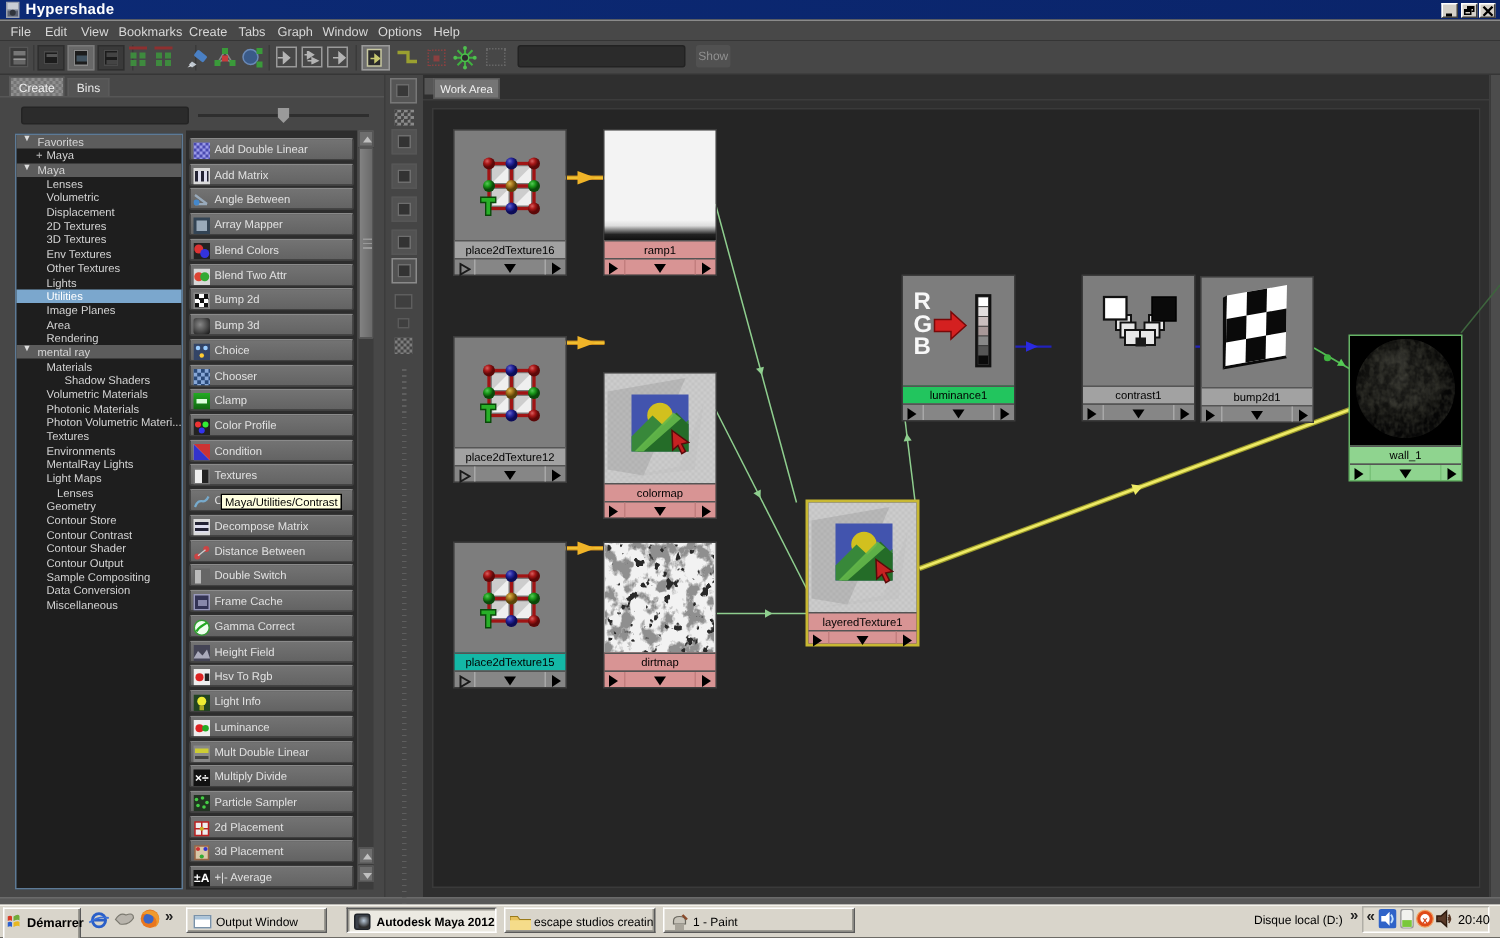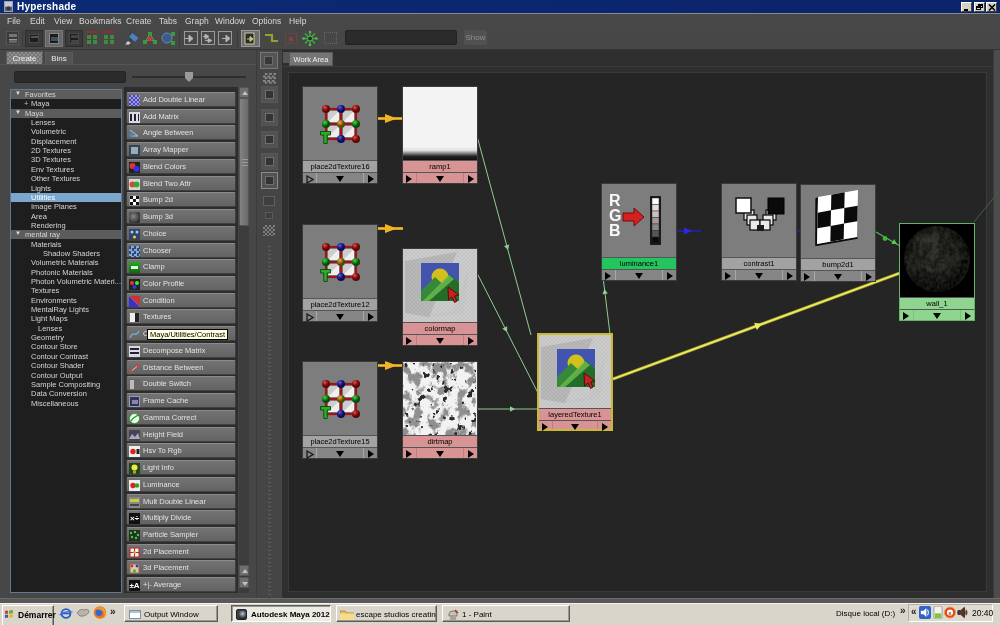--- a/index.html
+++ b/index.html
@@ -675,21 +675,21 @@
         <circle cx="36" cy="7" r="4" fill="url(#rd)"></circle>
         <circle cx="36" cy="37" r="4" fill="url(#rd)"></circle>
 <circle cx="21" cy="7" r="4" fill="url(#bd)"></circle>
         <circle cx="21" cy="37" r="4" fill="url(#bd)"></circle>
 <circle cx="6" cy="22" r="4" fill="url(#gd)"></circle>
         <circle cx="36" cy="22" r="4" fill="url(#gd)"></circle>
 <circle cx="21" cy="22" r="4" fill="url(#yd)"></circle>
 <path d="M0.5 29.5 H10.5 V33 H7.2 V41.5 H3.8 V33 H0.5 Z" fill="#28b028" stroke="#084808" stroke-width="0.9"></path>
 </svg>
     </div>
-    <div class="ntitle" style="background:#a3a3a3">place2dTexture15</div>
+    <div class="ntitle" style="background:#14b8a6">place2dTexture15</div>
     <div class="nbtns" style="background:#868686">
       <div class="cellL" style="border-right-color:#a8a8a8">
         <svg style="position:absolute;left:3px;top:1.5px" width="8" height="9" viewBox="0 0 8 9">
           <polygon points="1,1 7,4.5 1,8" fill="none" stroke="#1a1a1a" stroke-width="1.3"></polygon>
         </svg>
       </div>
       <div style="position:absolute;left:50%;top:3px;margin-left:-4.5px" class="tri-d"></div>
       <div class="cellR" style="border-left-color:#a8a8a8">
         <div class="tri-r" style="position:absolute;left:4px;top:2px"></div>
       </div>

